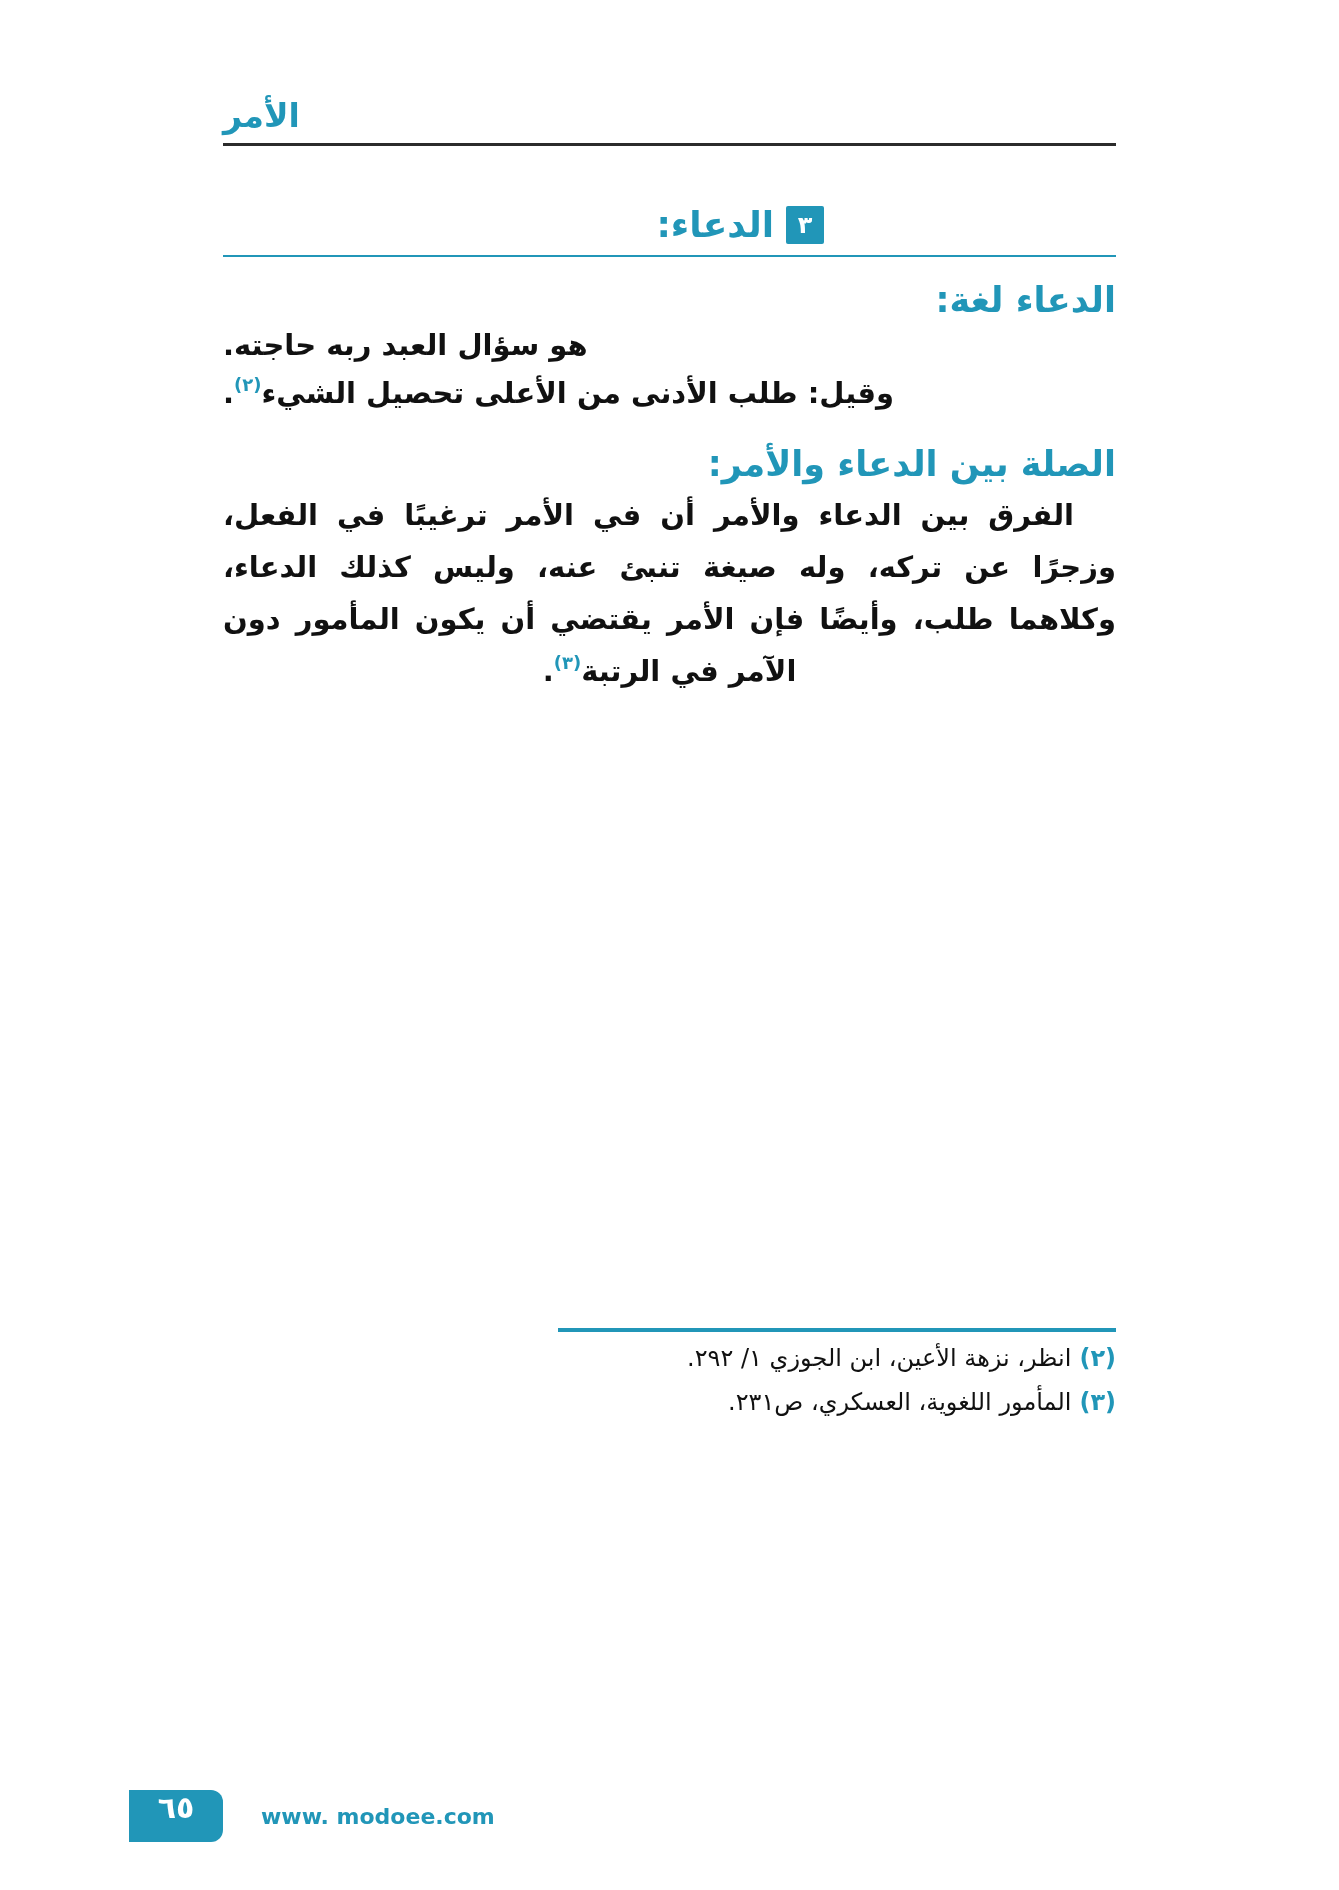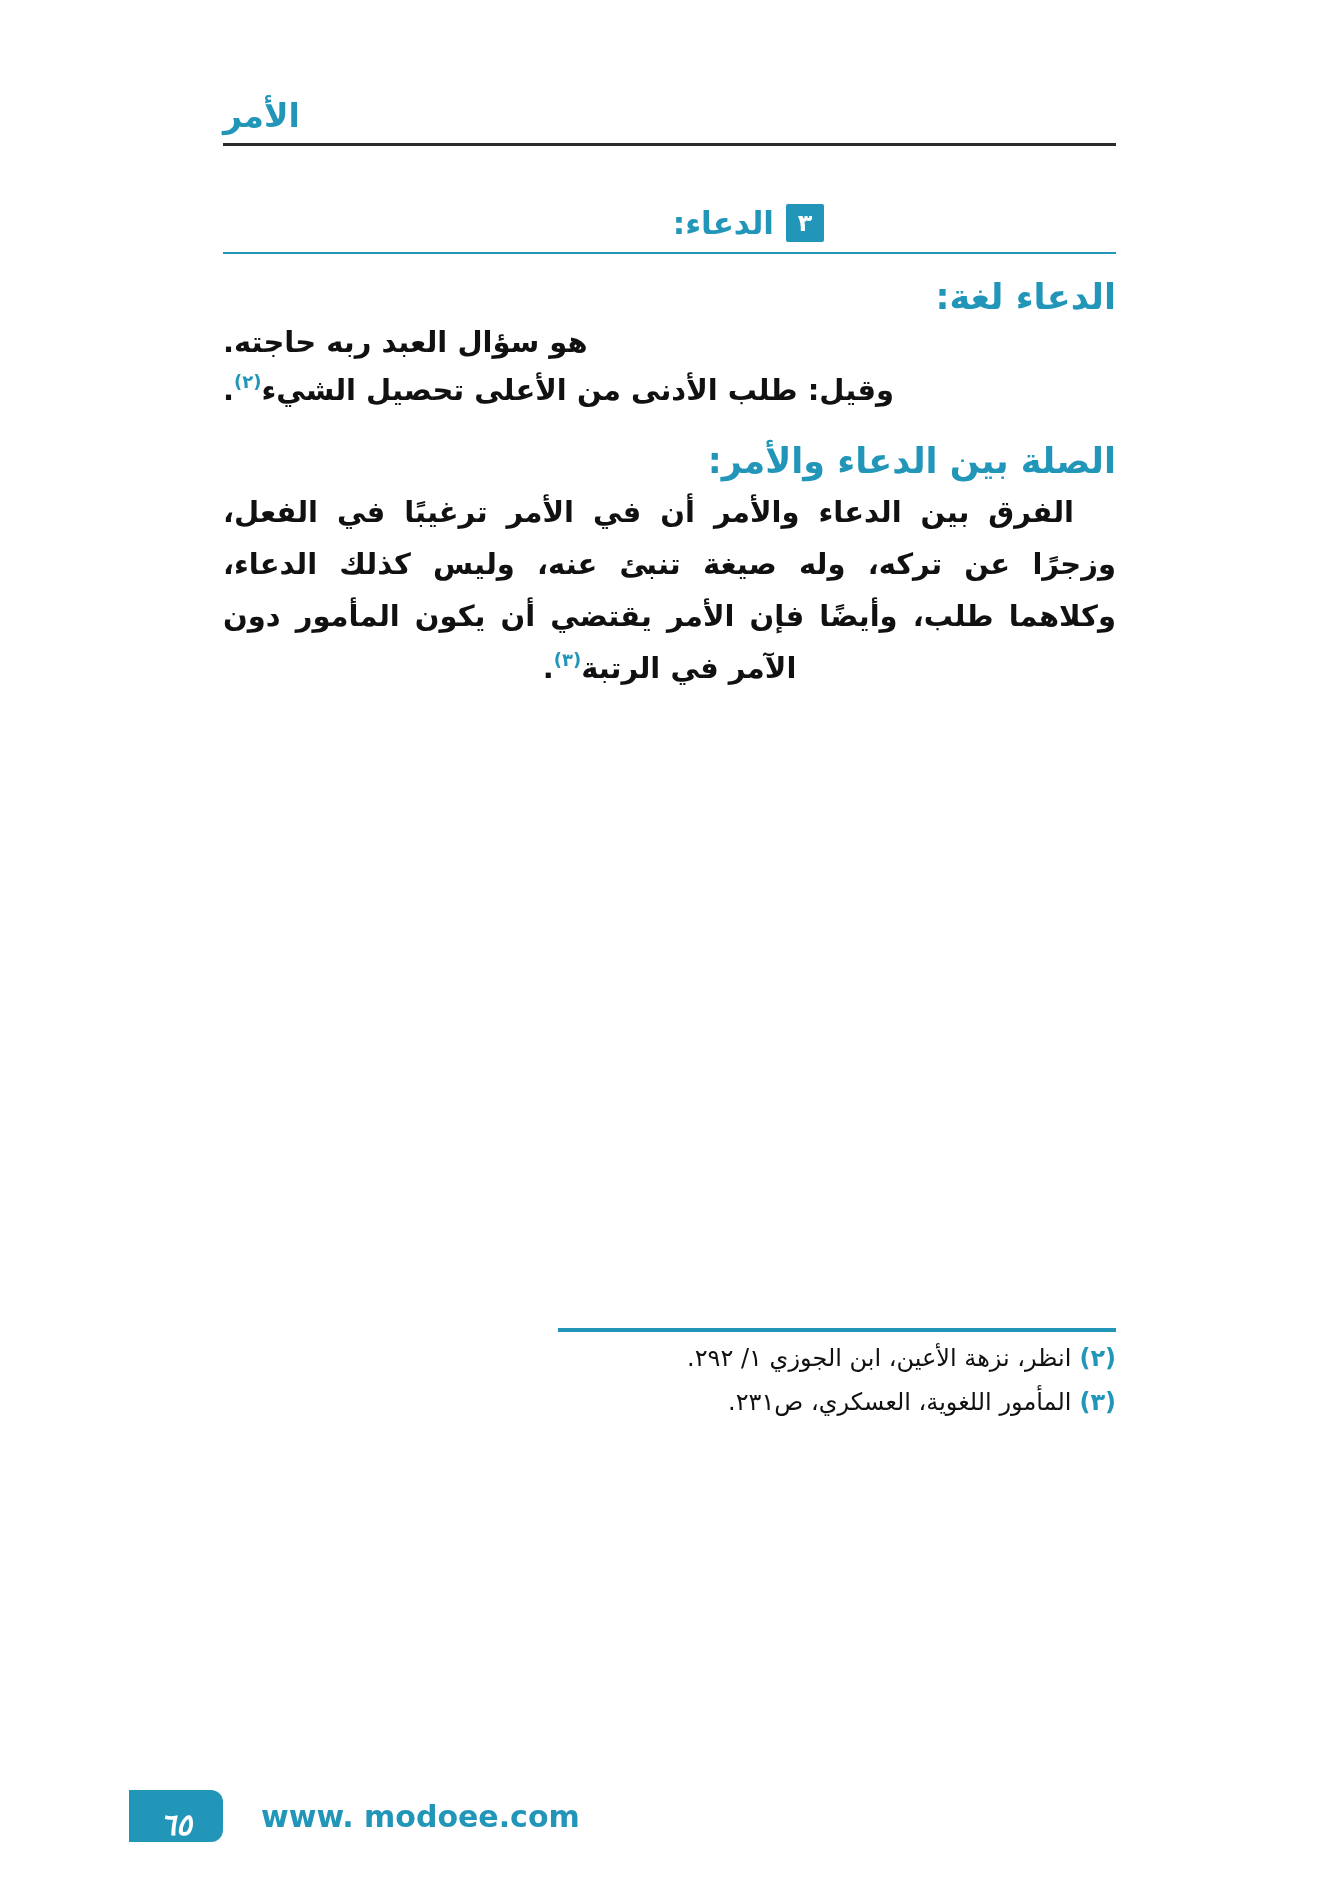--- a/index.html
+++ b/index.html
@@ -33,21 +33,21 @@
     padding-bottom:10px;
   }
   .section-row { display:flex; align-items:center; gap:12px; padding-right:292px; }
   .section-num-box {
     width:38px; height:38px; flex:0 0 38px;
     background:var(--accent,#2196b8);
     color:#ffffff; font-size:24px; font-weight:bold;
     display:flex; align-items:center; justify-content:center;
     border-radius:2px;
   }
-  .section-title { color:var(--accent,#2196b8); font-size:31px; font-weight:bold; }
+  .section-title { color:var(--accent,#2196b8); font-size:36px; font-weight:bold; }
 
   
   .sub-heading {
     color:var(--accent,#2196b8);
     font-size:35px; font-weight:bold;
     margin-top:22px; line-height:42px;
     text-align:right;
   }
   .para {
     color:#111111; font-size:29px; font-weight:bold;
@@ -75,26 +75,26 @@
   
   .footer {
     position:absolute; top:1790px; left:0; width:100%;
     display:flex; direction:ltr; align-items:center;
   }
   .page-number-box {
     width:94px; height:52px;
     background:var(--accent,#2196b8);
     border-radius:0 12px 12px 0;
     color:#ffffff; font-size:30px; font-weight:bold;
-    display:flex; align-items:flex-end; justify-content:center;font-style:italic;
+    display:flex; align-items:flex-start; justify-content:center;
   }
   .website {
     margin-left:38px;
     color:var(--accent,#2196b8);
-    font-size:30px; font-weight:bold;
+    font-size:22px; font-weight:bold;
     direction:ltr;
   }
 </style>
 </head>
 <body>
 
 <div class="page">
 
   <div class="content">
 

